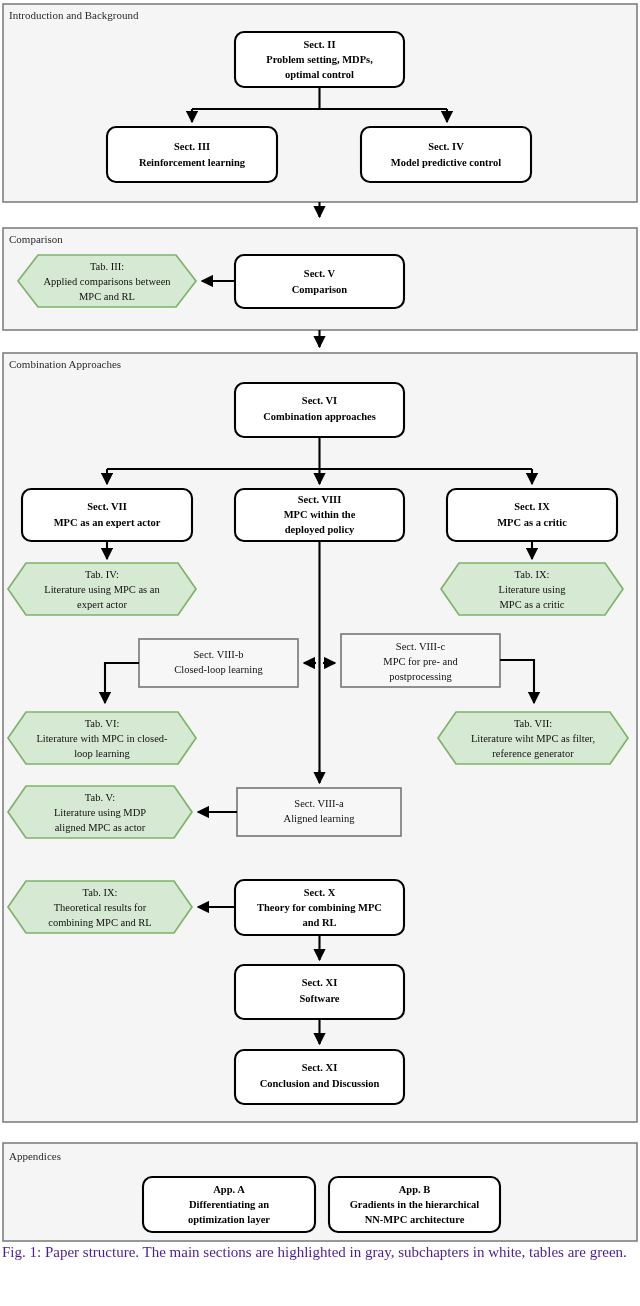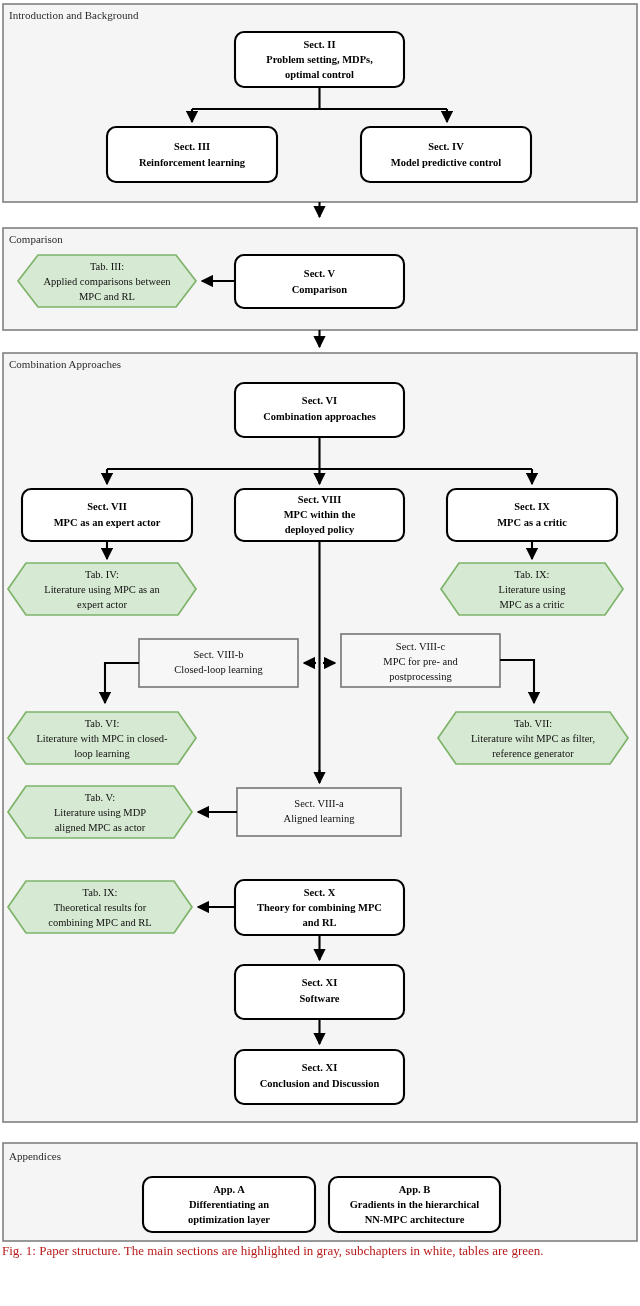--- a/index.html
+++ b/index.html
@@ -27,21 +27,21 @@
   .t-sub  { font-family: "Liberation Serif", serif; font-size: 10.5px; font-weight: normal;
             fill: #111111; text-anchor: middle; }
   .t-tab  { font-family: "Liberation Serif", serif; font-size: 10.5px; font-weight: normal;
             fill: #111111; text-anchor: middle; }
 
   .edge { stroke: #000000; stroke-width: 2.1; fill: none; }
 
   #caption {
     position: absolute; left: 2px; top: 1243px; width: 636px;
     font-family: "Liberation Serif", serif;
-    font-size: 13px; line-height: 1.28; color: #b91c1c;
+    font-size: 15px; line-height: 1.28; color: #4c1d95;
     text-align: justify; text-justify: inter-word;
   }
 </style>
 </head>
 <body>
 
 <div id="figure">
 <svg width="640" height="1245" viewBox="0 0 640 1245" xmlns="http://www.w3.org/2000/svg">
   <defs>
     <marker id="arw" viewBox="0 0 10 10" refX="9" refY="5" markerWidth="6" markerHeight="6" orient="auto-start-reverse">

